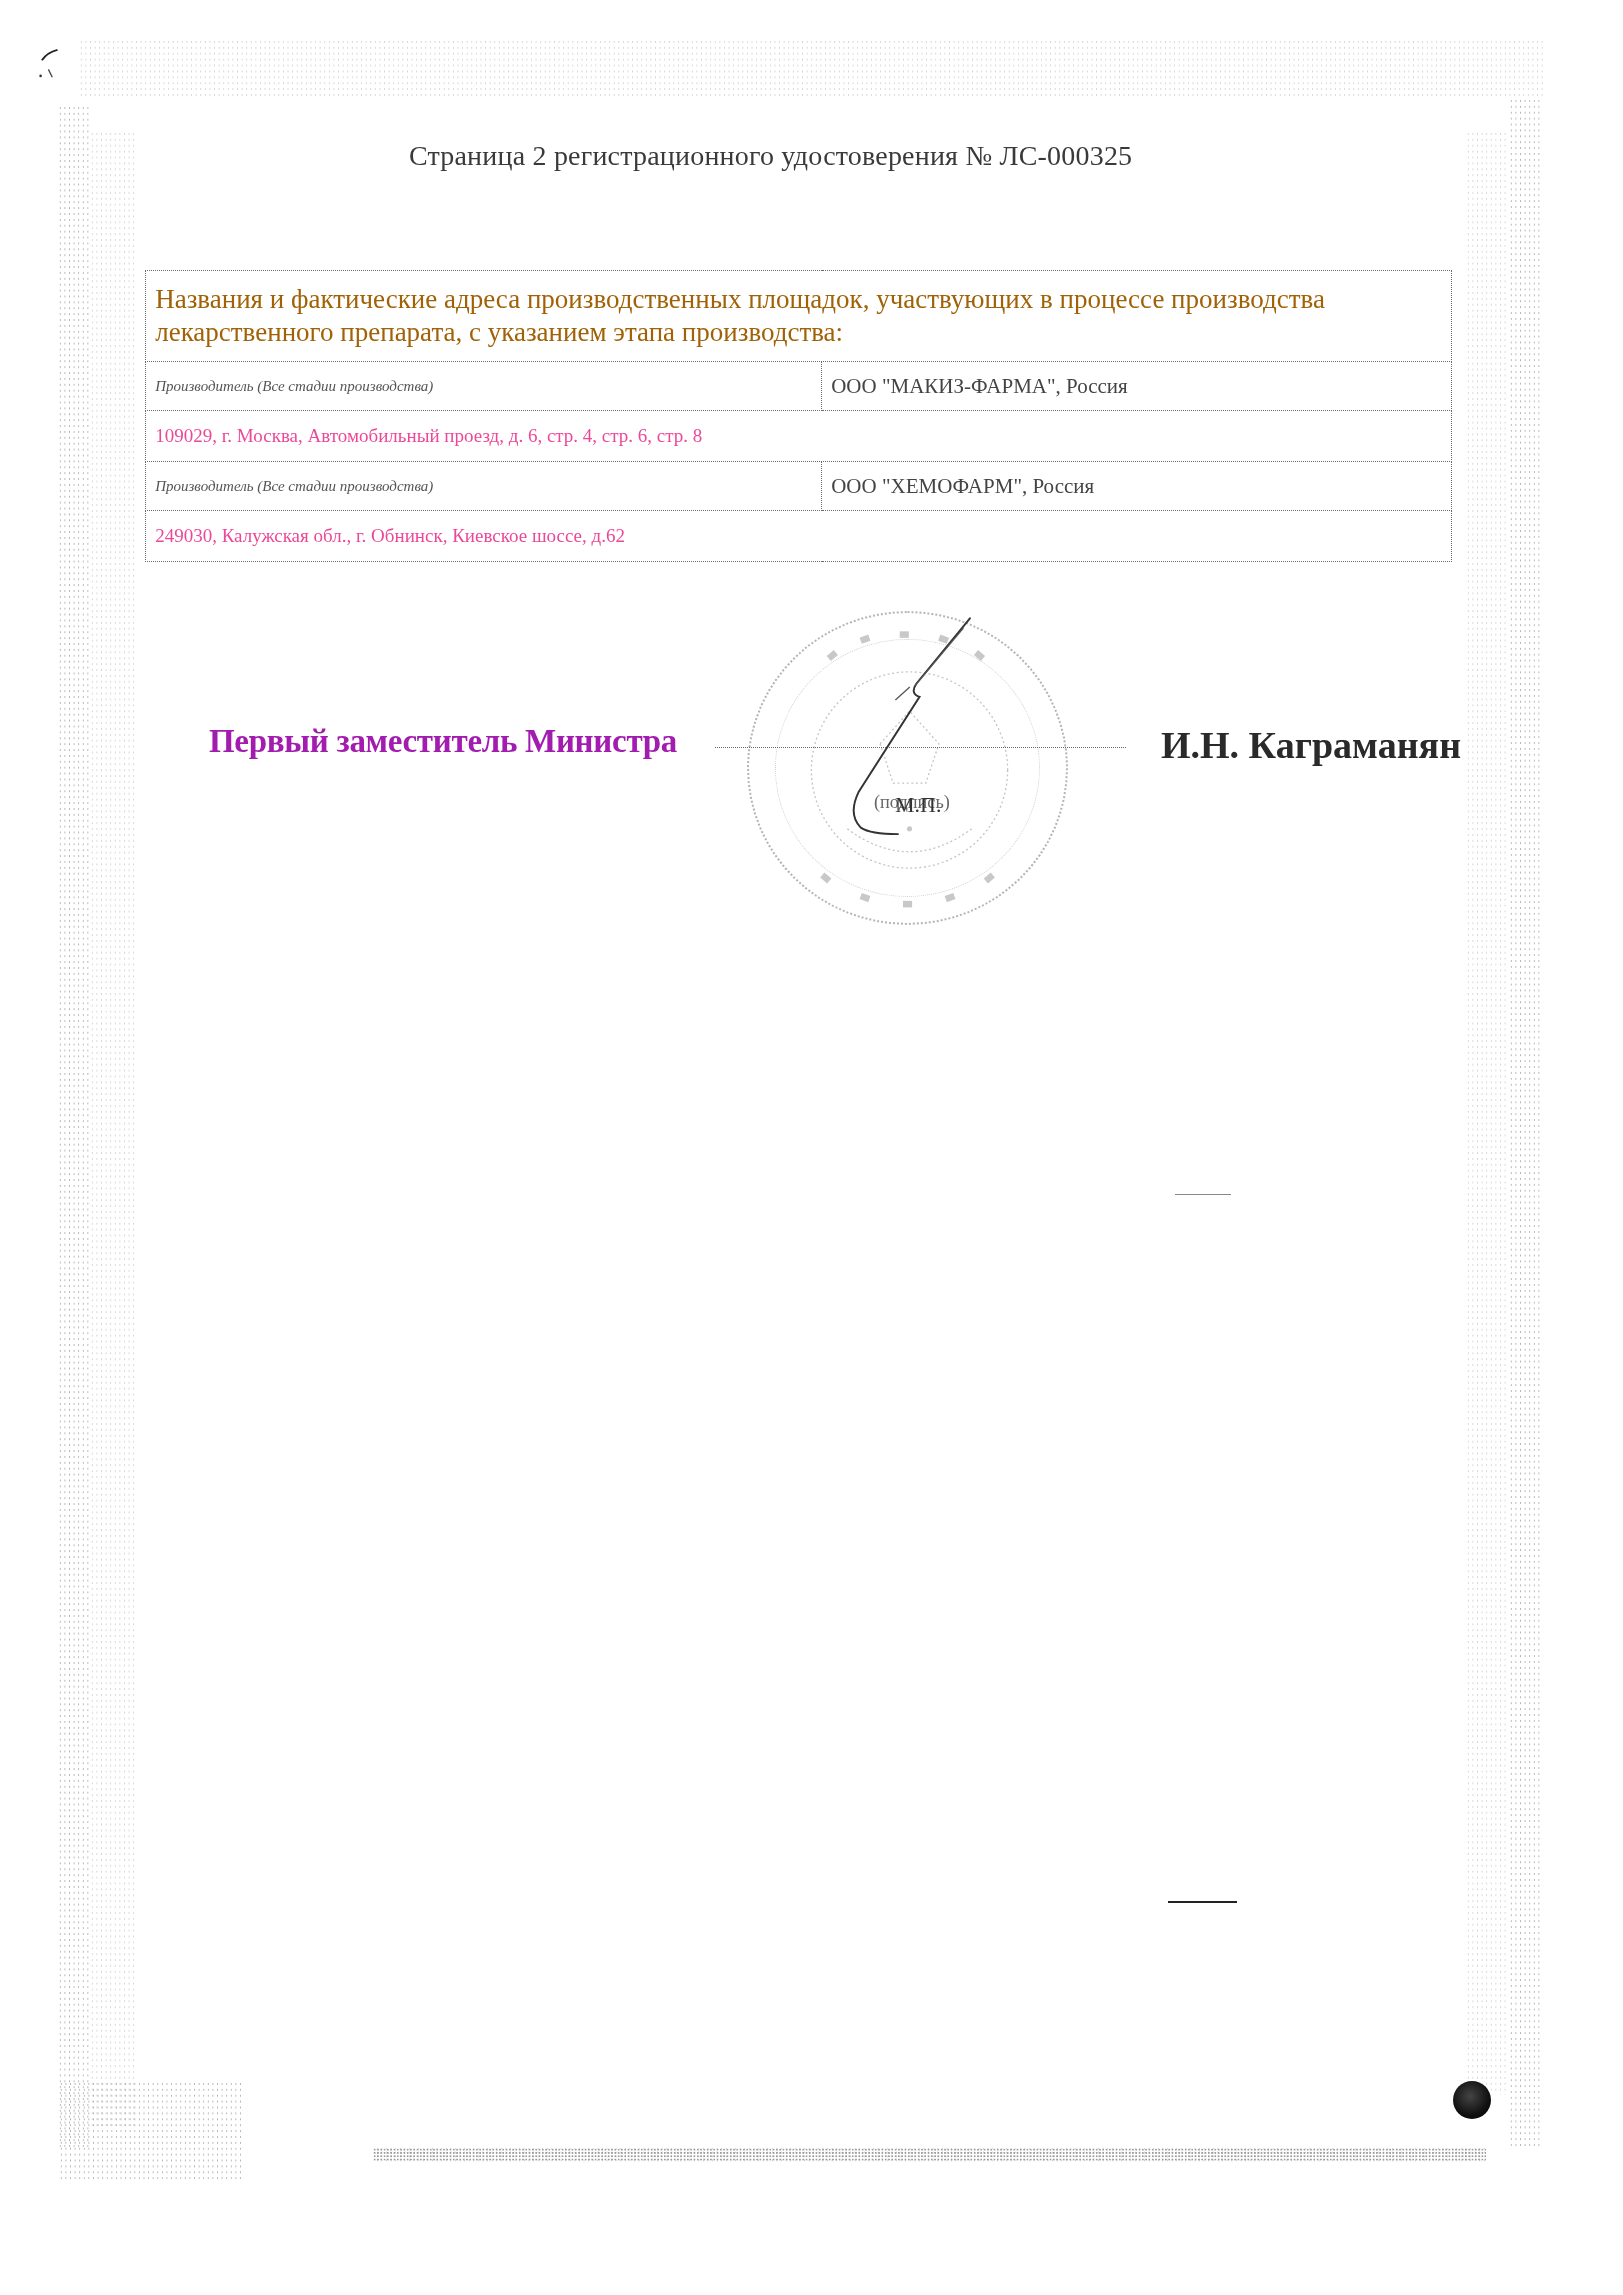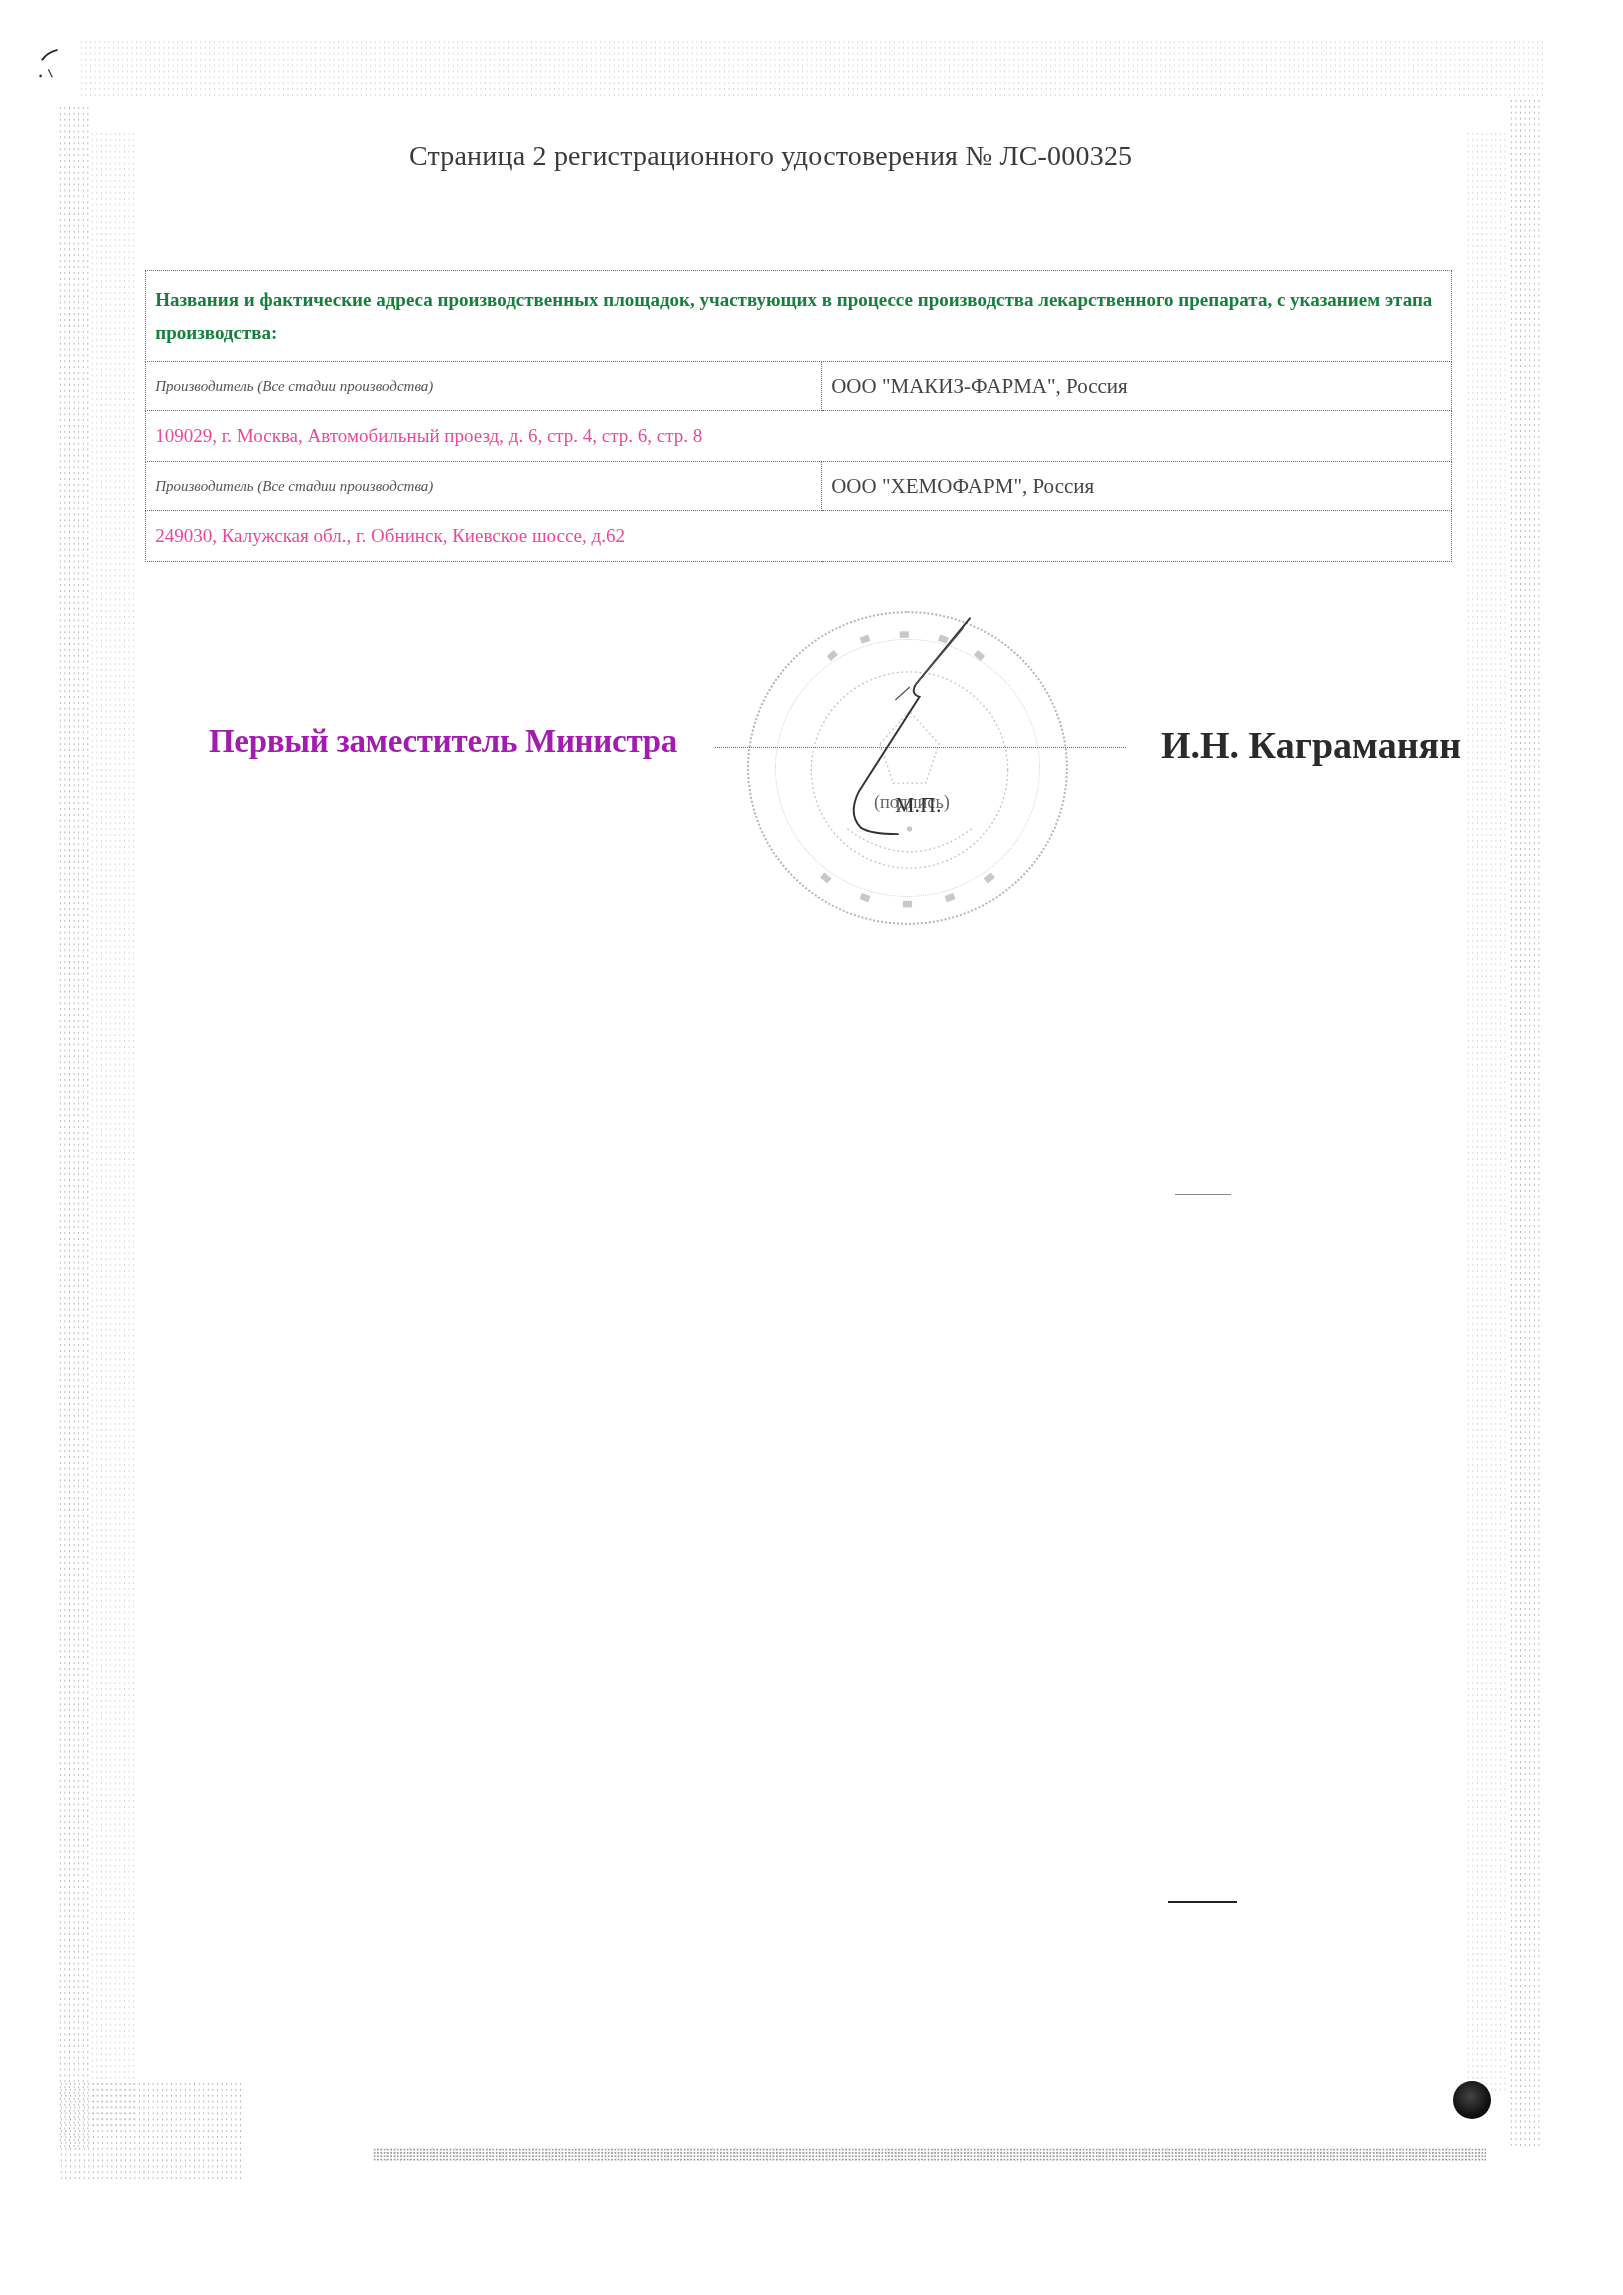--- a/index.html
+++ b/index.html
@@ -14,21 +14,21 @@
   .noise.light { opacity: 0.3; }
   .noise.dense { opacity: 0.75; background-size: 3.3px 3.3px, 4.6px 3.9px; }
 
   .title { position: absolute; left: 409px; top: 140px; font-size: 28px; color: #3a3a3a;
            letter-spacing: 0.2px; white-space: nowrap; }
 
   table.sites { position: absolute; left: 145px; top: 270px; width: 1306px; border-collapse: collapse;
                 table-layout: fixed; }
   table.sites td { border: 1.3px dotted #6a6a6a; padding: 0 9.2px; vertical-align: middle; white-space: nowrap;
                    overflow: hidden; }
-  td.head { height: 90px; font-weight: bold; font-size: 19px; line-height: 33px; color: #15803d; white-space: normal !important; padding-top: 2.6px; }
+  td.head { height: 90px; font-weight: normal; font-size: 27px; line-height: 33px; color: #a16207; white-space: normal !important; padding-top: 2.6px; }
   td.role { height: 48px; font-style: italic; font-size: 15px; color: #555; }
   td.org  { font-size: 21px; color: #444; padding-left: 6.5px; }
   td.addr { height: 50px; font-size: 19px; color: #ec4899; }
   col.c1 { width: 676px; } col.c2 { width: 630px; }
 
   .sig-title { position: absolute; left: 209px; top: 723px; font-size: 33px; font-weight: bold; color: #a21caf; white-space: nowrap; letter-spacing: -0.3px; }
   .sig-name  { position: absolute; left: 1161px; top: 723px; font-size: 38px; font-weight: bold; color: #2a2a2a; white-space: nowrap; }
   .sig-line  { position: absolute; left: 715px; top: 747px; width: 411px; border-top: 1.3px dotted #666; }
   .sig-caption { position: absolute; left: 874px; top: 792px; font-size: 18.3px; color: #666; white-space: nowrap; }
   .seal-mark { position: absolute; left: 895px; top: 792px; font-size: 22px; color: #333; white-space: nowrap; }

